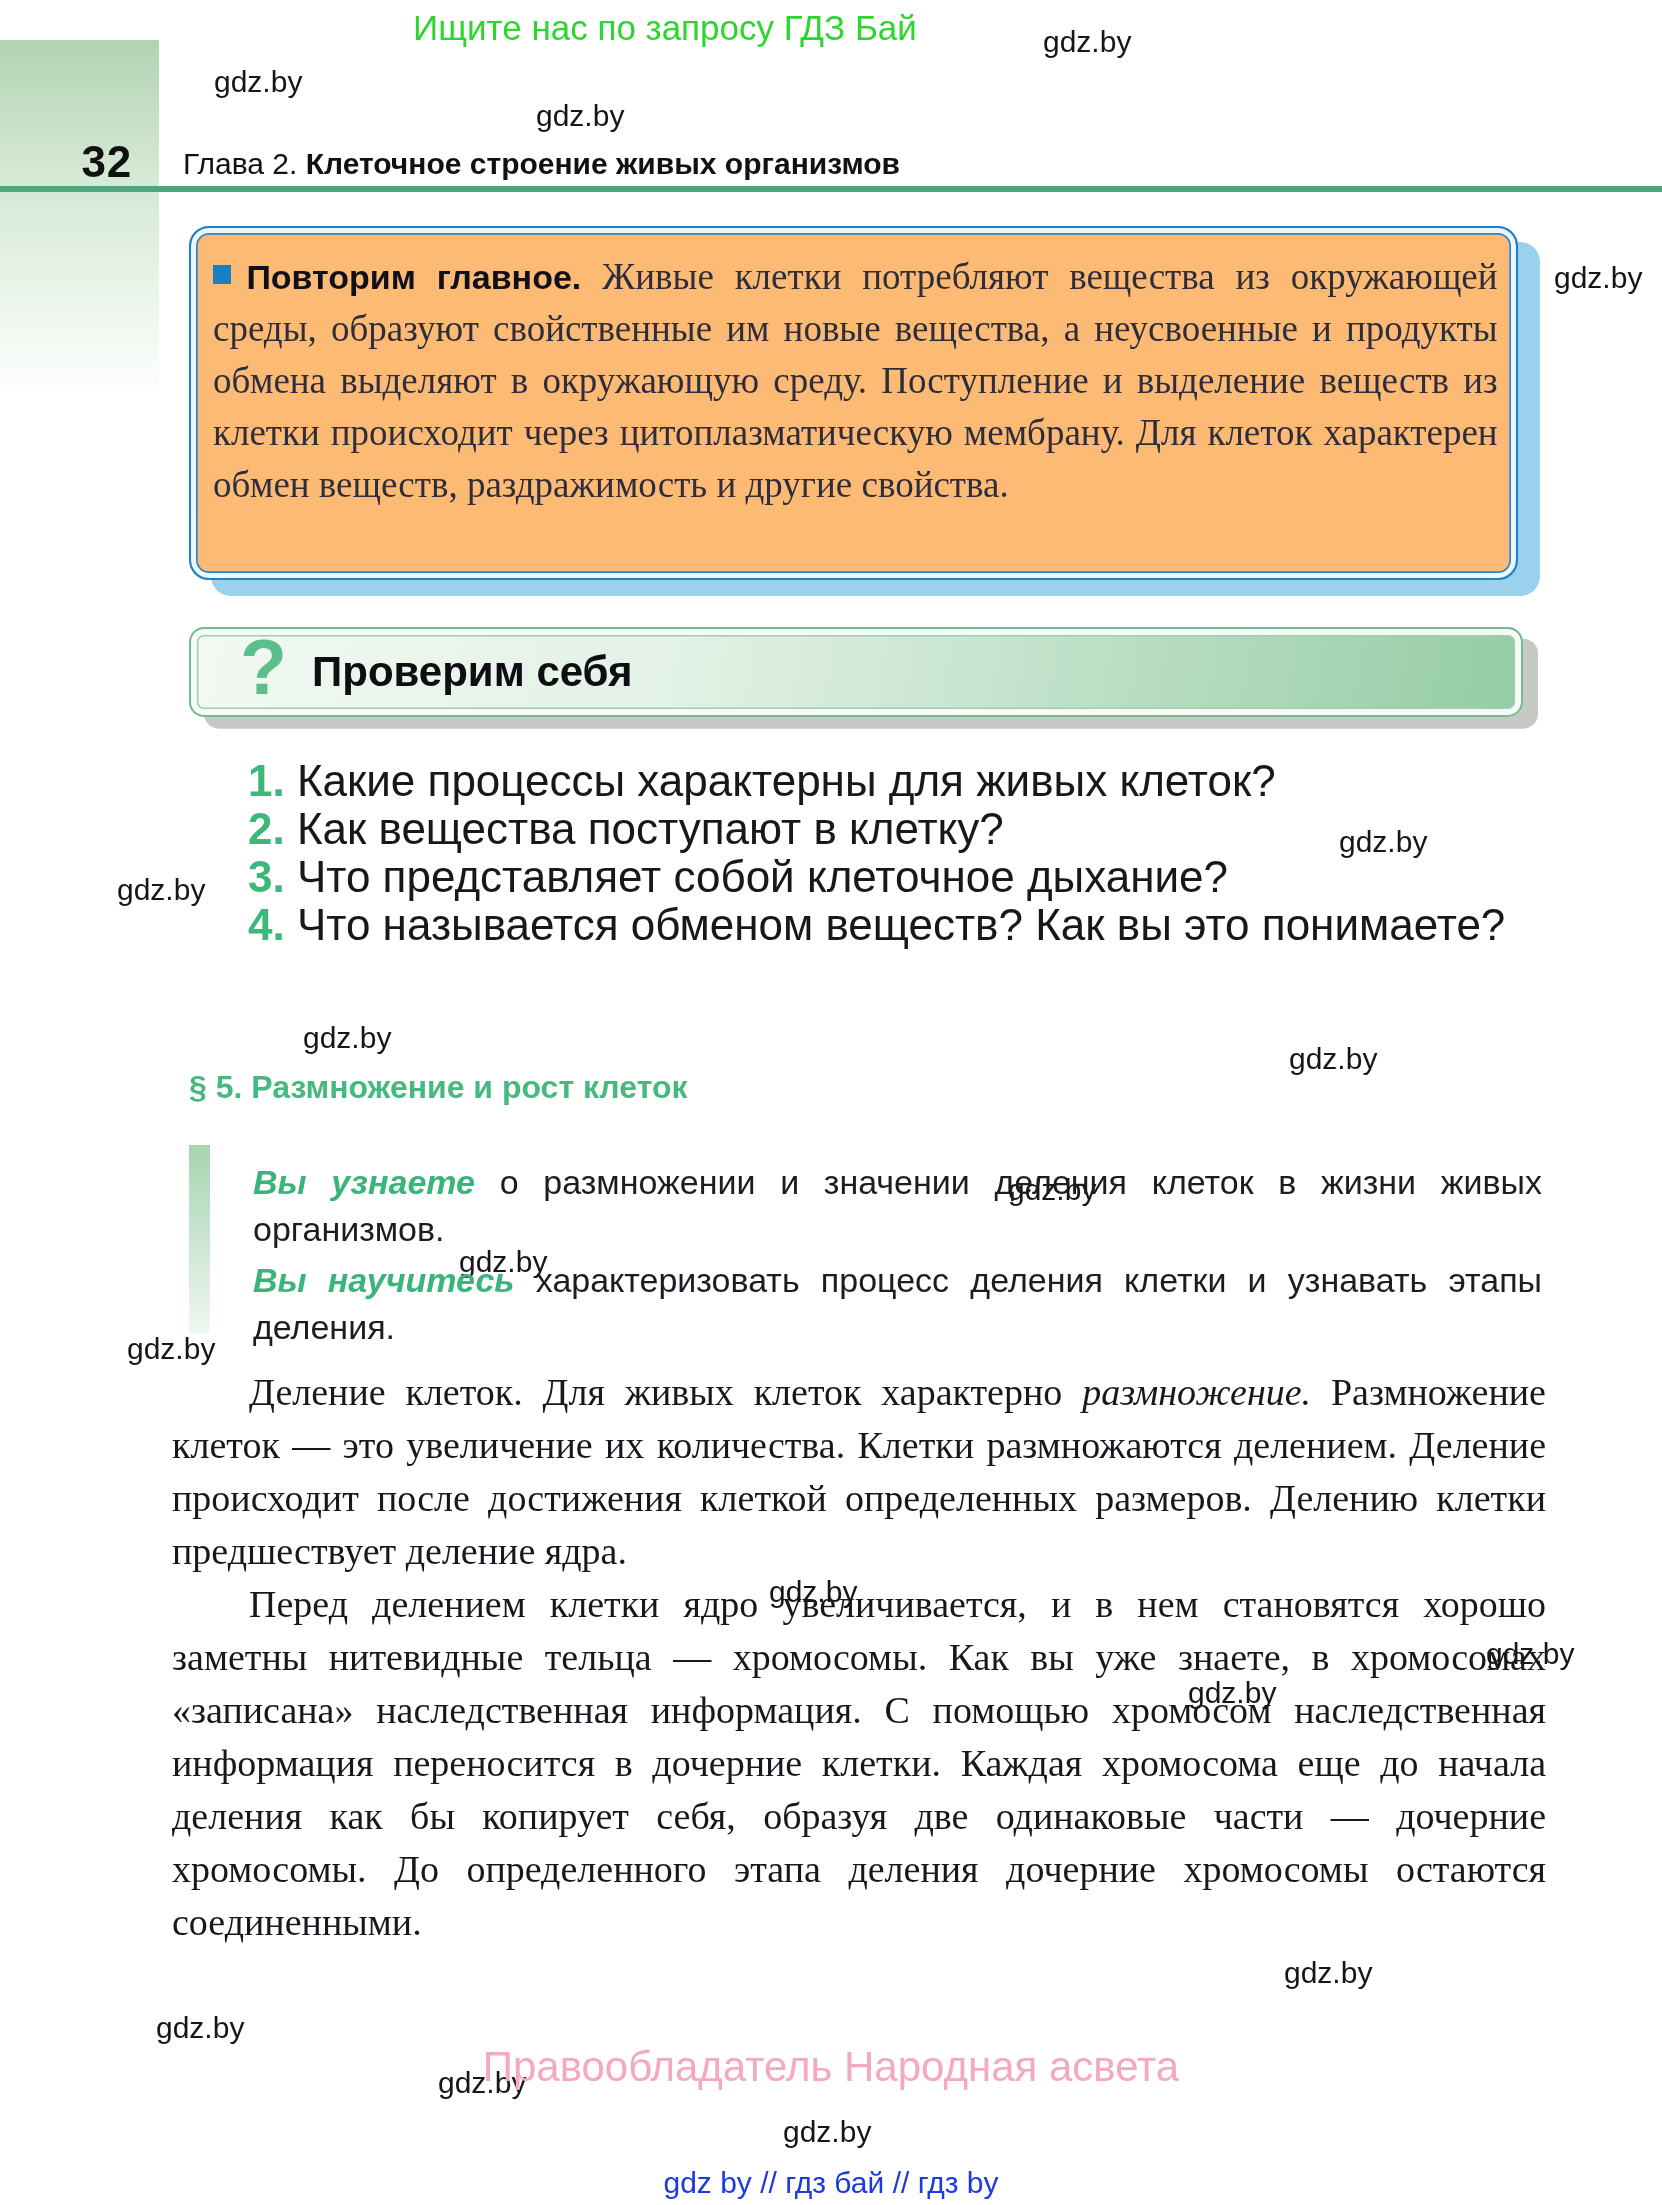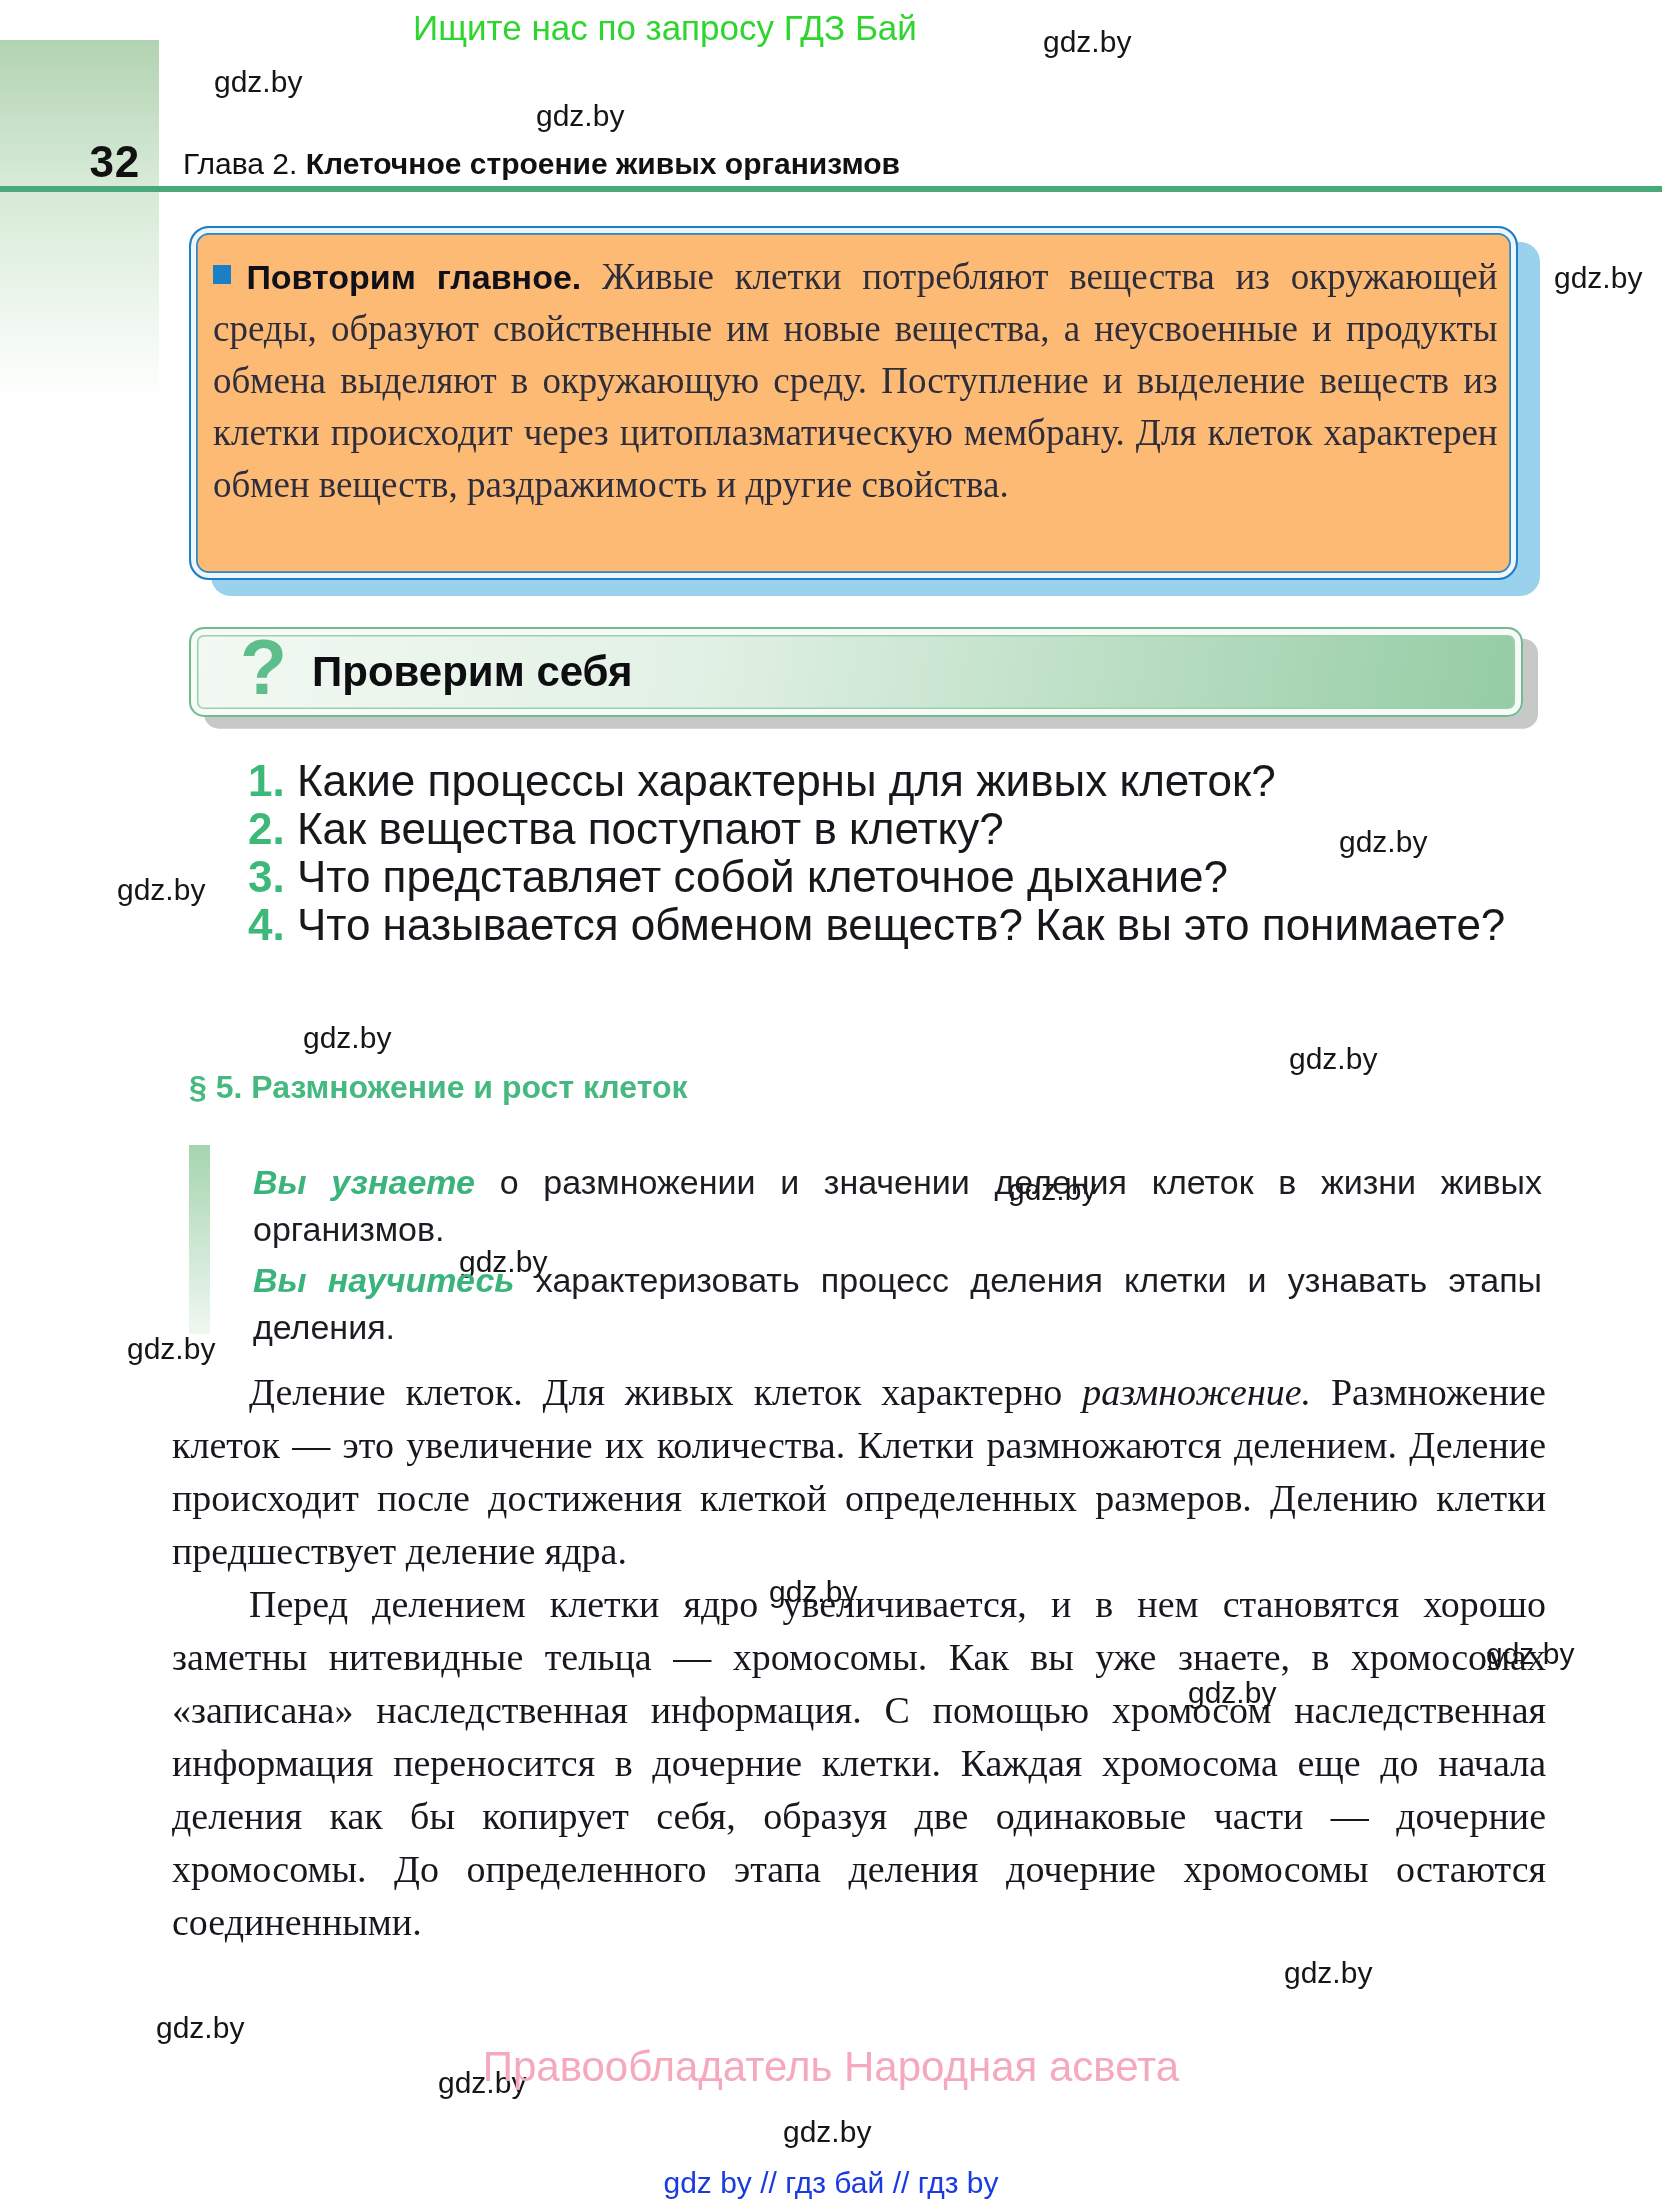--- a/index.html
+++ b/index.html
@@ -25,21 +25,21 @@
   .strip-top{
     left:0;top:40px;width:159px;height:146px;
     background:linear-gradient(180deg,#b2d3b2 0%,#c9e1c9 60%,#d8ebd8 100%);
   }
   .strip-bottom{
     left:0;top:192px;width:159px;height:209px;
     background:linear-gradient(180deg,#d6ead6 0%,#e9f4e9 45%,#ffffff 100%);
   }
   .page-num{
     left:0;top:137px;width:132px;text-align:right;
-    font-size:44px;font-weight:bold;color:#111;letter-spacing:0.8px;margin-left:8px;
+    font-size:44px;font-weight:bold;color:#111;letter-spacing:0.8px;
   }
   .chapter{
     left:183px;top:147px;font-size:30px;color:#111;white-space:nowrap;
   }
   .chapter .bold{font-weight:bold;}
   .rule{
     left:0;top:186px;width:1662px;height:5.9px;background:#4aa97b;
   }
 
   

